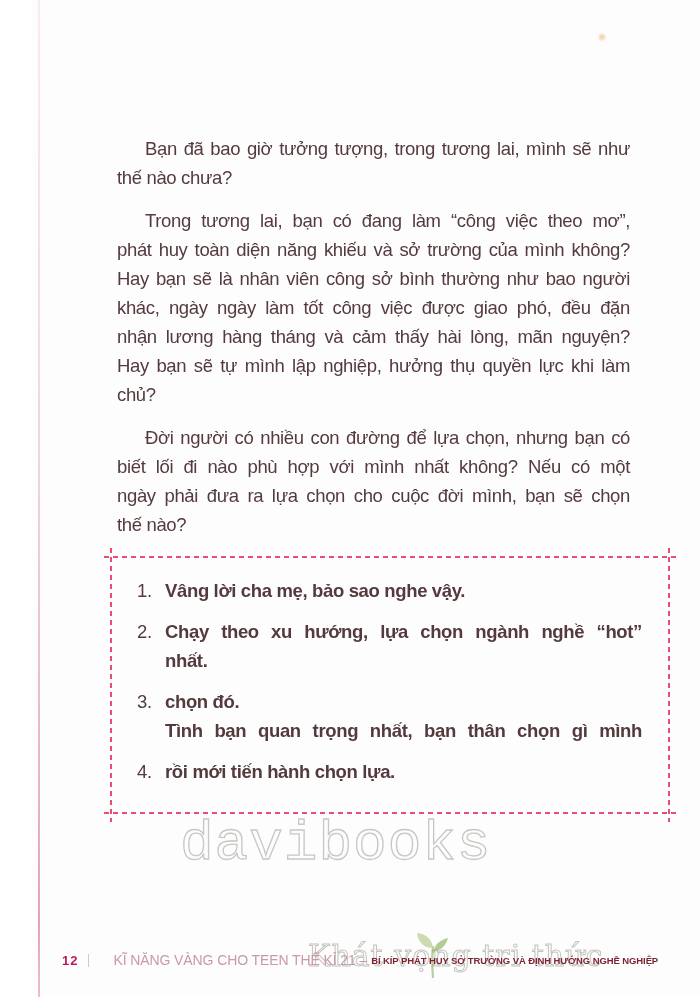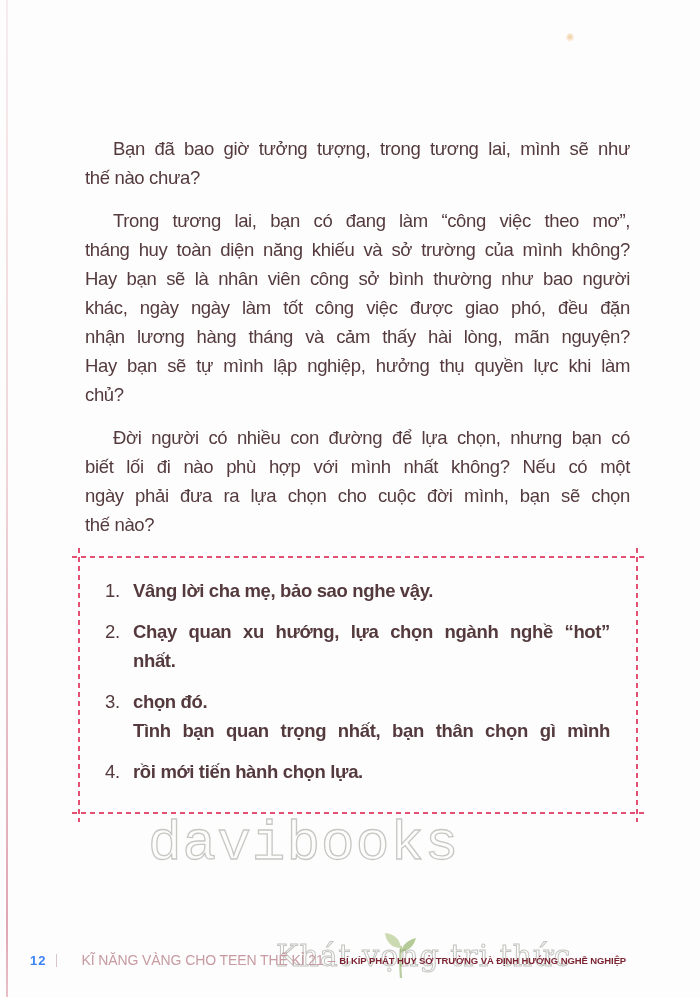--- a/index.html
+++ b/index.html
@@ -6,20 +6,21 @@
   html, body { width: 700px; height: 997px; }
   body {
     font-family: "Liberation Sans", sans-serif;
     background: #ffffff;
     position: relative;
     overflow: hidden;
   }
   .page {
     position: absolute; inset: 0;
     background: #fdfdfd;
+    margin-left: 32px;
   }
   
   .spine-line {
     position: absolute; left: 6px; top: 0; bottom: 0; width: 2px;
     background: linear-gradient(180deg,
       rgba(242,222,225,0.55) 0%,
       rgba(236,201,207,0.75) 45%,
       rgba(223,162,174,0.95) 93%,
       rgba(231,185,193,0.9) 100%);
   }
@@ -89,21 +90,21 @@
     position: absolute; left: 378px; top: 928px; z-index: 1;
     opacity: 0.6; pointer-events: none;
   }
 
   
   .footer {
     position: absolute; left: 30px; top: 952px; z-index: 3;
     display: flex; align-items: center;
   }
   .page-num {
-    font-size: 13px; font-weight: 600; color: #3b82f6; letter-spacing: 1px;
+    font-size: 13px; font-weight: 600; color: #be185d; letter-spacing: 1px;
   }
   .footer-sep {
     width: 1px; height: 13px; background: #d9c5c8; margin: 0 8px 0 10px;
   }
   .footer-series {
     font-size: 14px; color: #c79ba1; letter-spacing: -0.1px; white-space: nowrap; padding-left: 16px;
   }
   .footer-title {
     font-size: 9.5px; font-weight: bold; color: #7d2433; letter-spacing: -0.1px;
     margin-left: 4px; white-space: nowrap; text-align: center;
@@ -118,21 +119,21 @@
   <div class="scan-dot"></div>
 
   <div class="content">
     <div id="paragraphs">
         <div class="para">
           <div class="jline indent">Bạn đã bao giờ tưởng tượng, trong tương lai, mình sẽ như</div>
           <div class="jline last">thế nào chưa?</div>
         </div>
         <div class="para">
           <div class="jline indent">Trong tương lai, bạn có đang làm “công việc theo mơ”,</div>
-          <div class="jline">tháng huy toàn diện năng khiếu và sở trường của mình không?</div>
+          <div class="jline">phát huy toàn diện năng khiếu và sở trường của mình không?</div>
           <div class="jline">Hay bạn sẽ là nhân viên công sở bình thường như bao người</div>
           <div class="jline">khác, ngày ngày làm tốt công việc được giao phó, đều đặn</div>
           <div class="jline">nhận lương hàng tháng và cảm thấy hài lòng, mãn nguyện?</div>
           <div class="jline">Hay bạn sẽ tự mình lập nghiệp, hưởng thụ quyền lực khi làm</div>
           <div class="jline last">chủ?</div>
         </div>
         <div class="para">
           <div class="jline indent">Đời người có nhiều con đường để lựa chọn, nhưng bạn có</div>
           <div class="jline">biết lối đi nào phù hợp với mình nhất không? Nếu có một</div>
           <div class="jline">ngày phải đưa ra lựa chọn cho cuộc đời mình, bạn sẽ chọn</div>
@@ -148,21 +149,21 @@
       <div id="choices">
           <div class="choice-item">
             <div class="choice-num">1.</div>
             <div class="choice-lines">
               <div class="jline last">Vâng lời cha mẹ, bảo sao nghe vậy.</div>
             </div>
           </div>
           <div class="choice-item">
             <div class="choice-num">2.</div>
             <div class="choice-lines">
-              <div class="jline">Chạy quan xu hướng, lựa chọn ngành nghề “hot”</div>
+              <div class="jline">Chạy theo xu hướng, lựa chọn ngành nghề “hot”</div>
               <div class="jline last">nhất.</div>
             </div>
           </div>
           <div class="choice-item">
             <div class="choice-num">3.</div>
             <div class="choice-lines">
               <div class="jline last">chọn đó.</div>
               <div class="jline">Tình bạn quan trọng nhất, bạn thân chọn gì mình</div>
             </div>
           </div>

